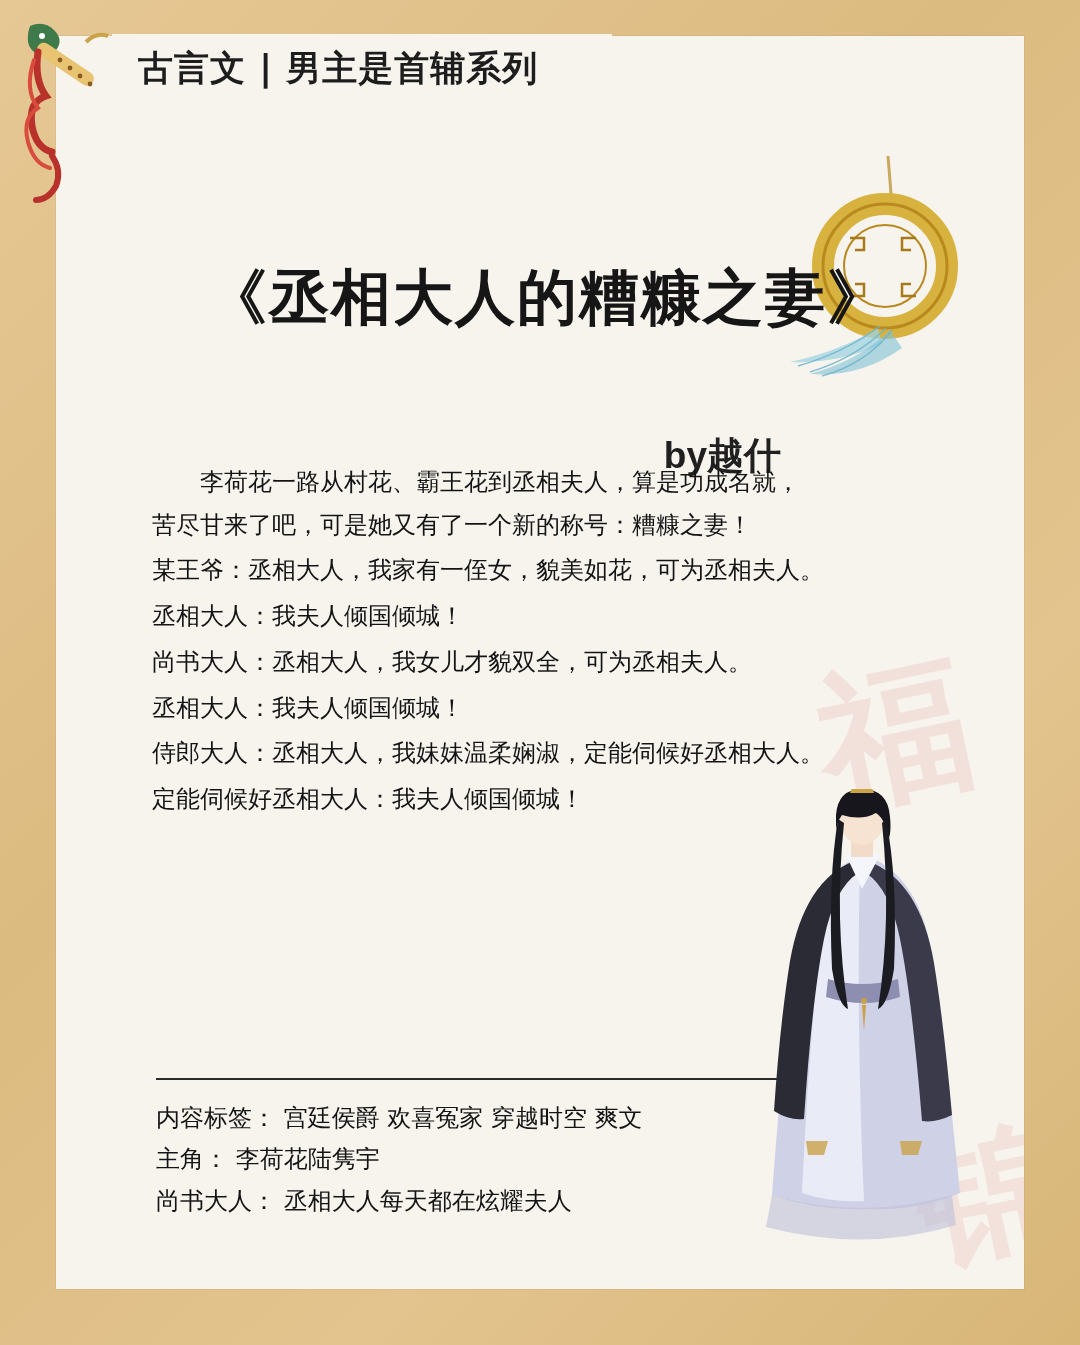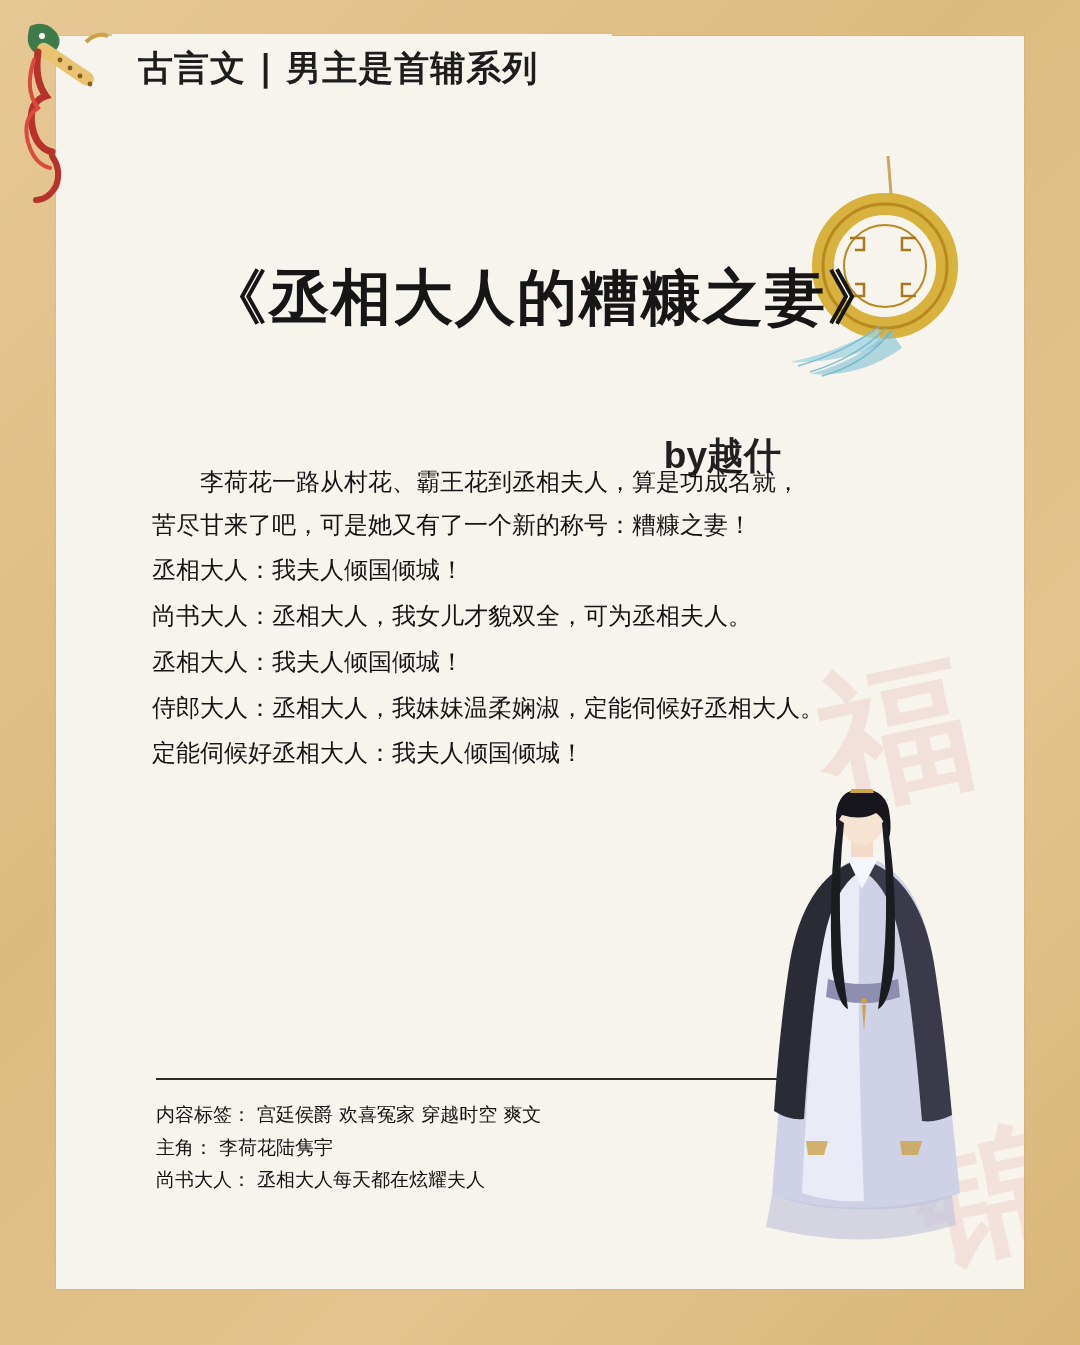--- a/index.html
+++ b/index.html
@@ -111,21 +111,21 @@
   .divider{
     position:absolute;
     left:100px;width:654px;top:1042px;
     border-top:2px solid #2b2b2b;
     z-index:6;
   }
   .meta{
     position:absolute;
     left:100px;top:1062px;
     z-index:8;
-    font-size:19px;
+    font-size:24px;
     color:#141414;
     line-height:1.72;
     font-family:"DejaVu Sans","Liberation Sans",sans-serif;
   }
   .meta div{white-space:nowrap;}
   .meta .status{color:#d0021b;font-weight:700;}
 </style>
 </head>
 <body>
 
@@ -139,20 +139,21 @@
       
       
     </div>
 
     <div class="title">《丞相大人的糟糠之妻》</div>
     <div class="author">by越什</div>
 
     <div class="body-text">
       <p class="indent">李荷花一路从村花、霸王花到丞相夫人，算是功成名就，</p>
       <p>苦尽甘来了吧，可是她又有了一个新的称号：糟糠之妻！</p>
+      <p>某王爷：丞相大人，我家有一侄女，貌美如花，可为丞相夫人。</p>
       <p>丞相大人：我夫人倾国倾城！</p>
       <p>尚书大人：丞相大人，我女儿才貌双全，可为丞相夫人。</p>
       <p>丞相大人：我夫人倾国倾城！</p>
       <p>侍郎大人：丞相大人，我妹妹温柔娴淑，定能伺候好丞相大人。</p>
       <p>定能伺候好丞相大人：我夫人倾国倾城！</p>
     </div>
 
     <svg class="pendant" viewBox="0 0 230 250">
       <path d="M118 10 L122 60" stroke="#caa75e" stroke-width="3" fill="none"></path>
       <circle cx="115" cy="120" r="62" fill="none" stroke="#d8b23f" stroke-width="22"></circle>

